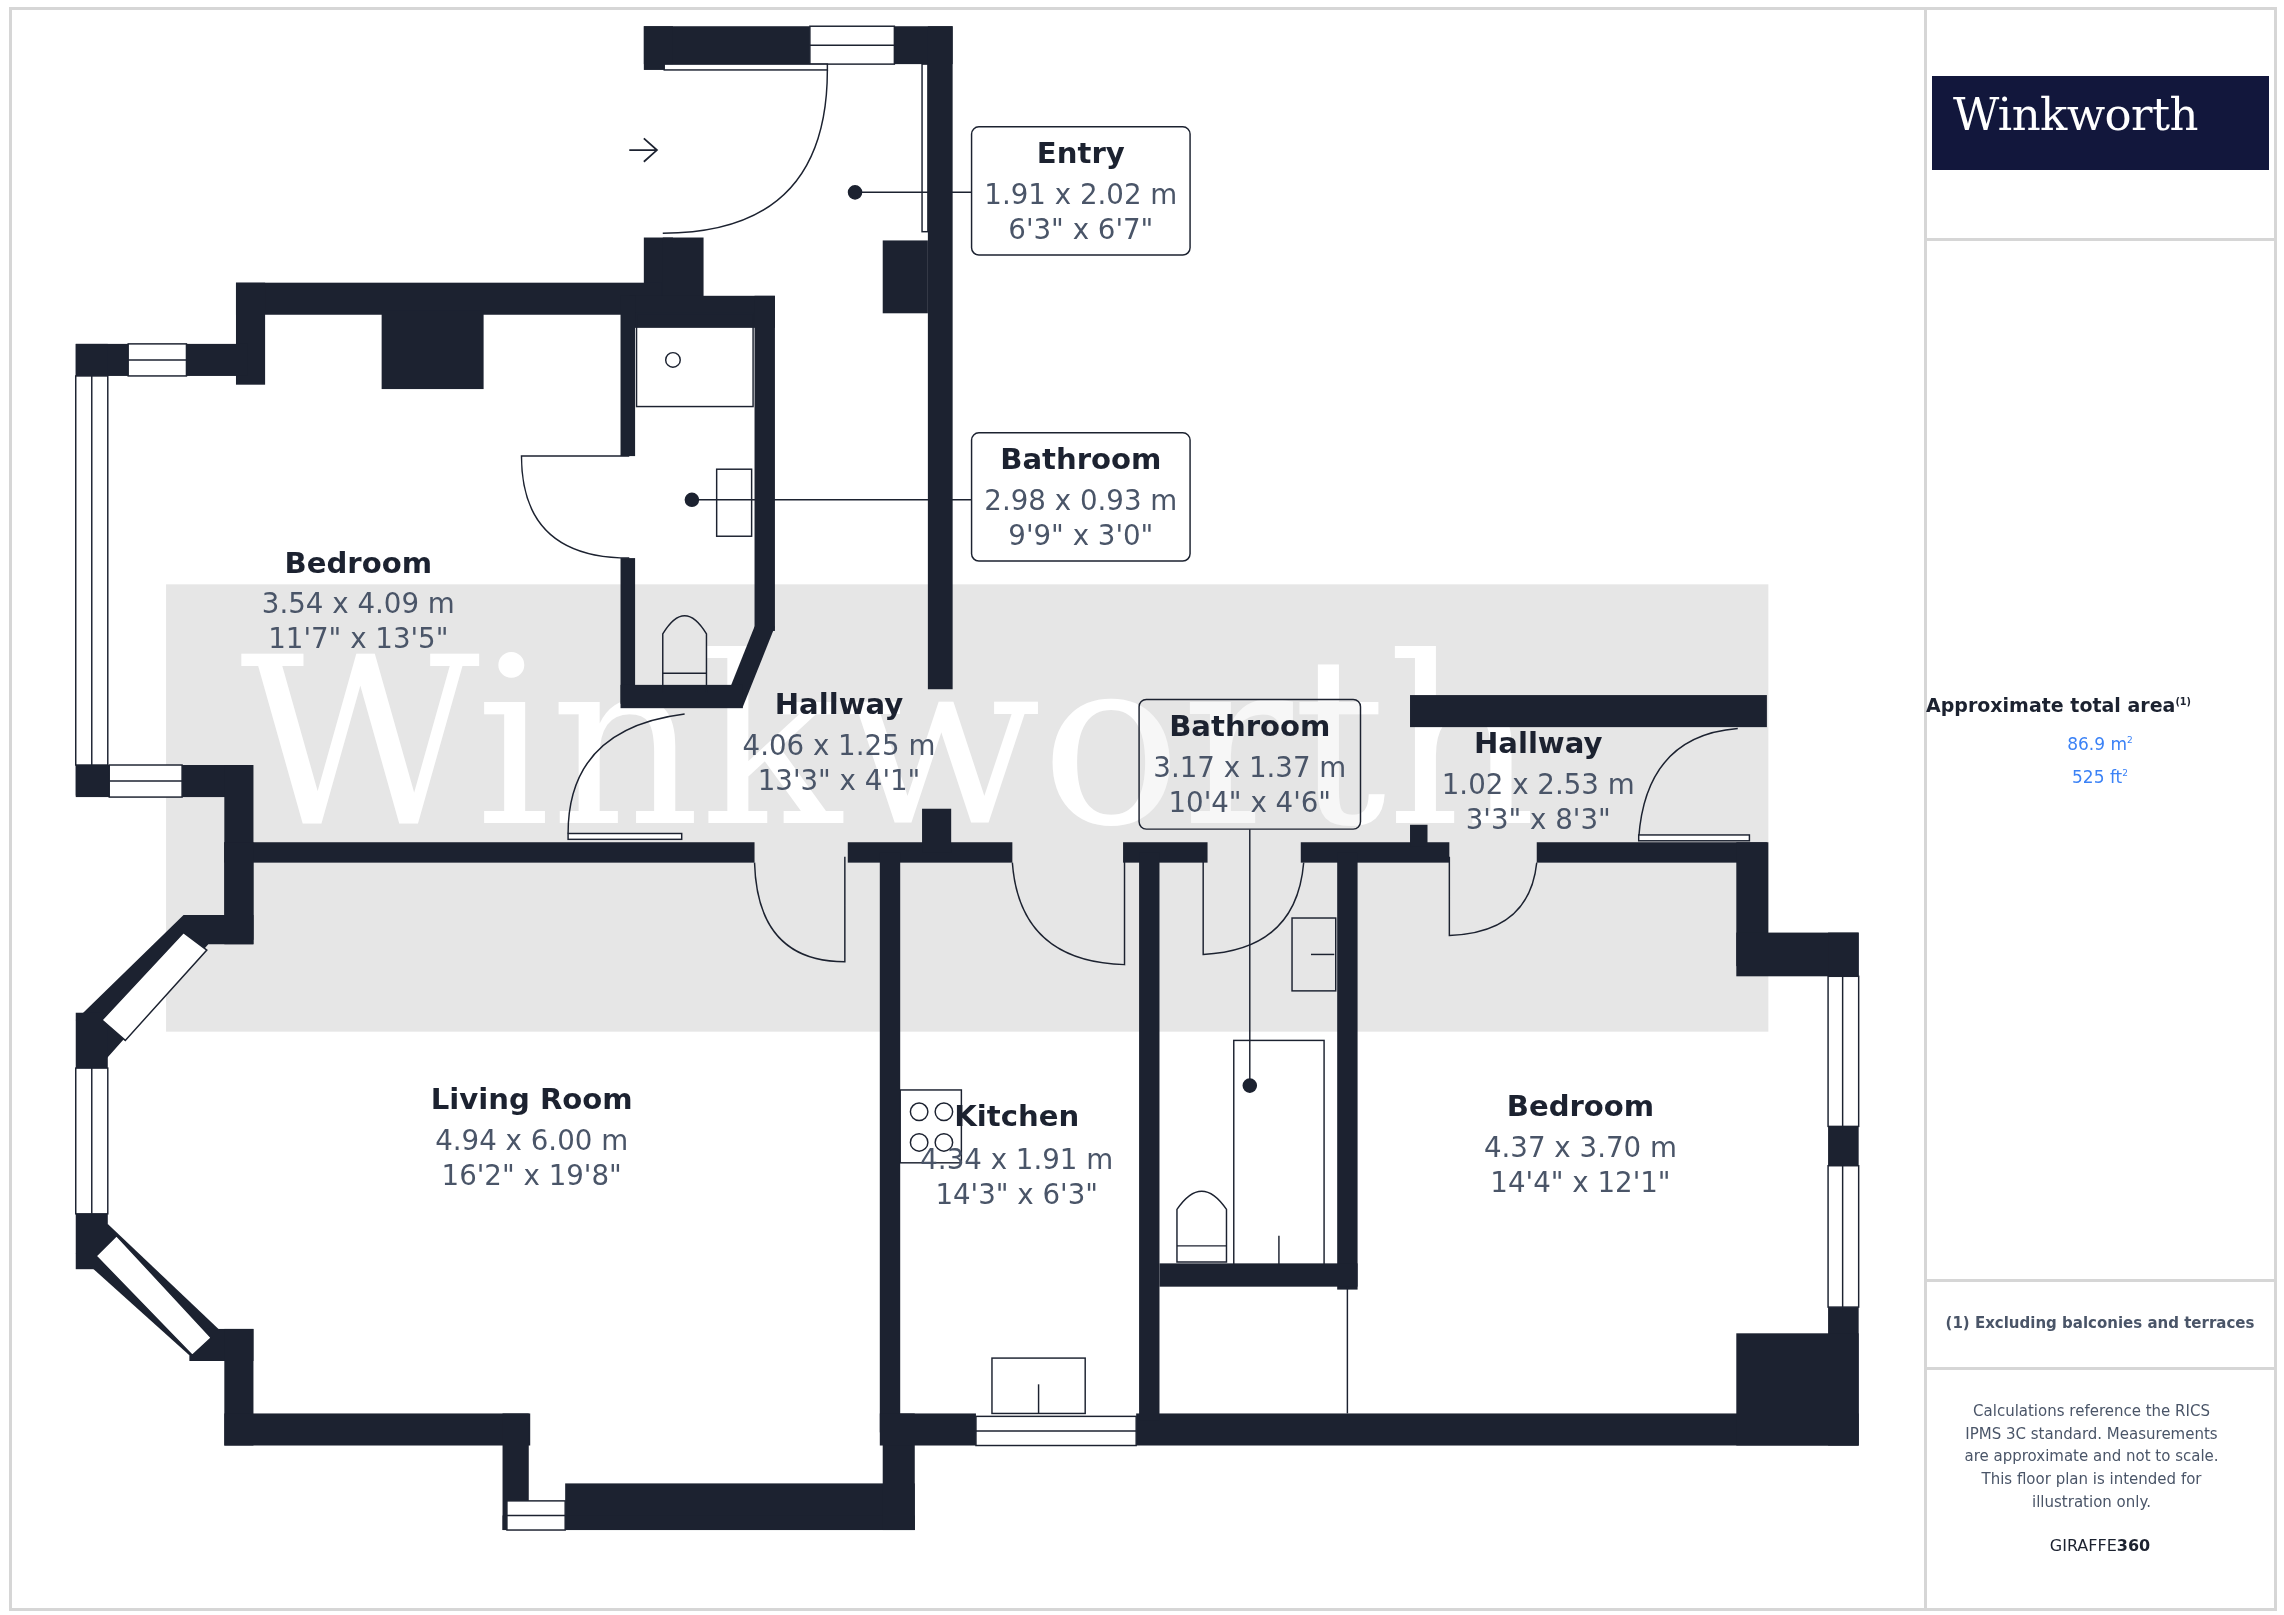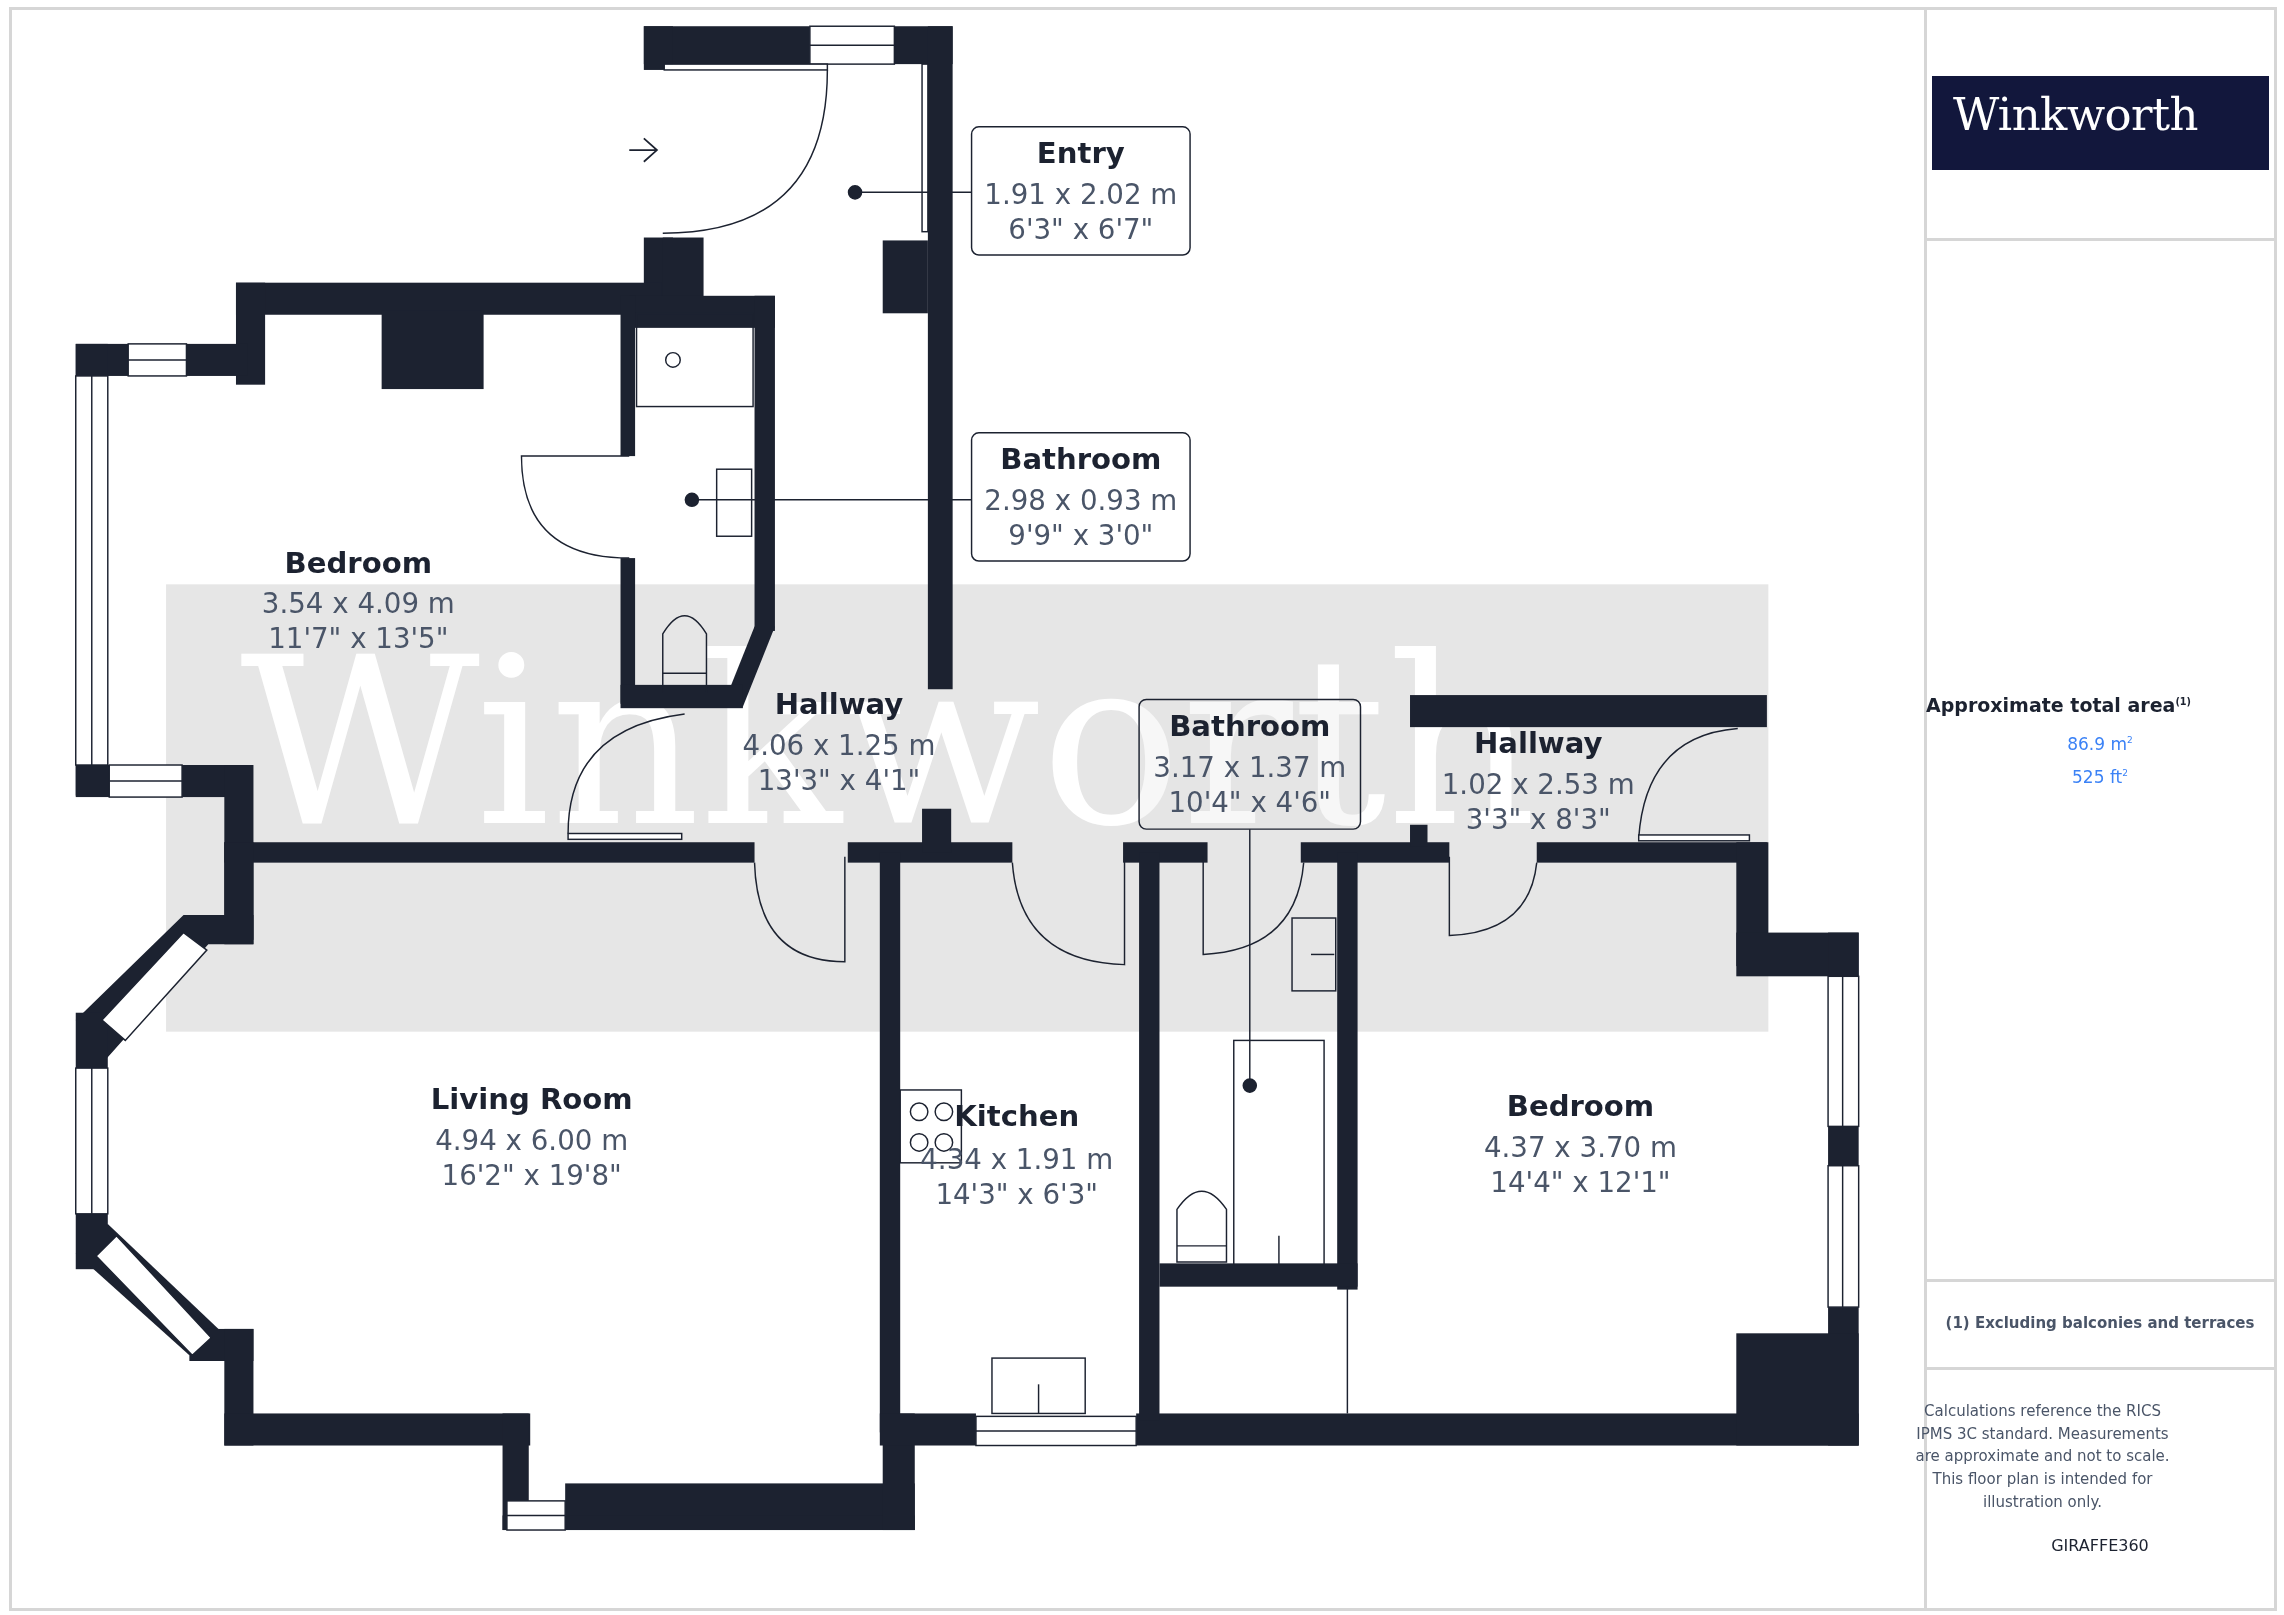--- a/index.html
+++ b/index.html
@@ -7,23 +7,23 @@
   #plan { position: absolute; left: 0; top: 0; width: 2284px; height: 1616px; }
   .frame { position: absolute; border: 3.2px solid #d6d6d6; box-sizing: border-box; }
   .panel-divider { position: absolute; left: 1926px; width: 348px; height: 3.2px; background: #d6d6d6; }
   .logo-box { position: absolute; left: 1932px; top: 76px; width: 337px; height: 94px; background: #12173c; }
   .logo-text { position: absolute; left: 21px; top: 11.7px; font-family: "DejaVu Serif", "Liberation Serif", serif; font-size: 45px; color: #ffffff; letter-spacing: -0.6px; }
   .area-title { position: absolute; left: 1926px; width: 348px; top: 694px; text-align: left; font-size: 19px; font-weight: bold; color: #1c2230; }
   .area-title sup { font-size: 9.7px; }
   .area-value { position: absolute; left: 1926px; width: 348px; text-align: center; font-size: 17px; color: #3b82f6; }
   .area-value sup { font-size: 9px; }
   .footnote { position: absolute; left: 1926px; width: 348px; top: 1314px; text-align: center; font-size: 15px; color: #4a5568; font-weight: bold; }
-  .disclaimer { position: absolute; left: 1904px; width: 277px; top: 1400px; text-align: center; font-size: 15px; line-height: 22.7px; color: #4a5568; }
+  .disclaimer { position: absolute; left: 1953px; width: 277px; top: 1400px; text-align: center; font-size: 15px; line-height: 22.7px; color: #4a5568; }
   .brand { position: absolute; left: 1926px; width: 348px; top: 1536px; text-align: center; font-size: 16px; color: #1c2230; }
-  .brand b { font-weight: normal; }
+  .brand b { font-weight: bold; }
   .room-name { font-family: "DejaVu Sans", "Liberation Sans", sans-serif; font-weight: bold; fill: #1c2230; }
   .room-dim { font-family: "DejaVu Sans", "Liberation Sans", sans-serif; fill: #4a5568; }
   .watermark { font-family: "DejaVu Serif", "Liberation Serif", serif; fill: #ffffff; }
 </style>
 </head>
 <body>
 
 <div class="frame" style="left:9px; top:7.1px; width:2268px; height:1604px;"></div>
 <div class="frame" style="left:1924px; top:7.1px; width:353px; height:1604px;"></div>
 

